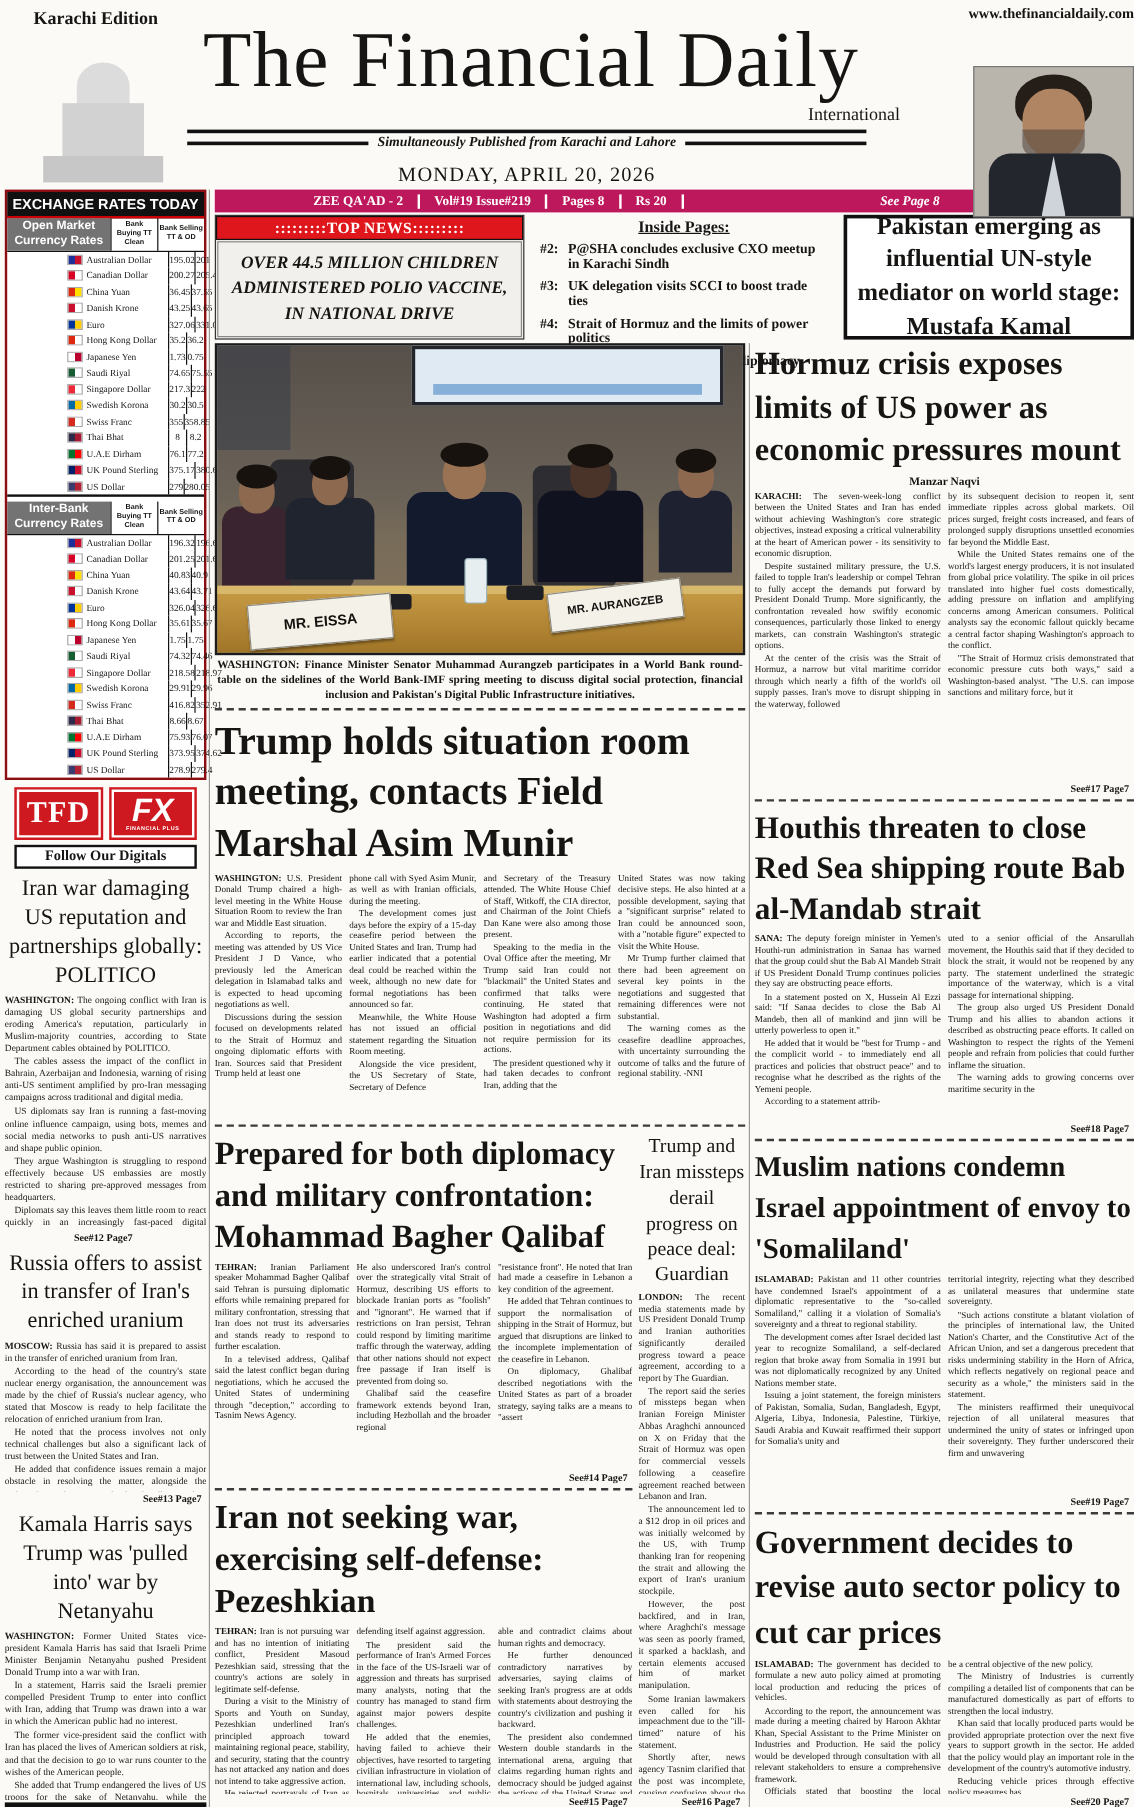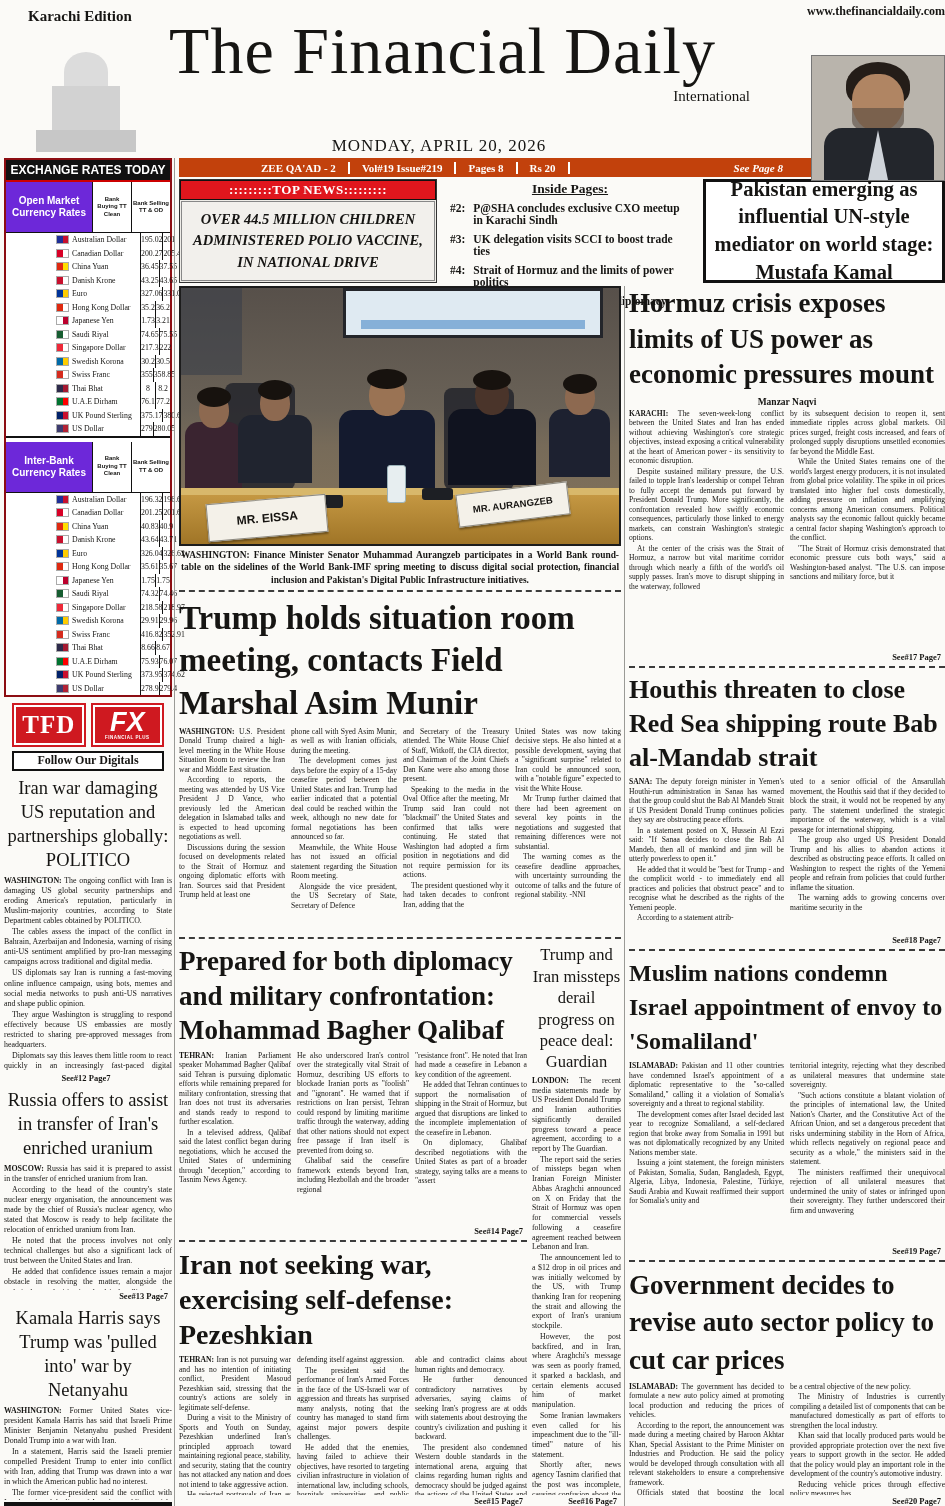--- a/index.html
+++ b/index.html
@@ -27,21 +27,21 @@
   .mk-hair{position:absolute;left:34px;top:6px;width:64px;height:46px;background:#241d18;border-radius:50% 50% 40% 40%;}
   .mk-face{position:absolute;left:40px;top:18px;width:52px;height:58px;background:#b08563;border-radius:45% 45% 50% 50%;}
   .mk-beard{position:absolute;left:40px;top:52px;width:52px;height:26px;background:#574a40;border-radius:0 0 50% 50%;opacity:.6;}
   .mk-suit{position:absolute;left:12px;top:72px;width:110px;height:52px;background:#23262c;border-radius:18px 18px 0 0;}
   .mk-shirt{position:absolute;left:56px;top:74px;width:20px;height:50px;background:#cfd4da;clip-path:polygon(50% 0,100% 100%,0 100%);}
   
   .content{display:flex;align-items:stretch;height:1348px;}
   .sidebar{width:168px;flex:none;padding:0 2px 0 4px;}
   .main{flex:1;border-left:1px solid #9a9a96;padding-left:4px;display:flex;flex-direction:column;min-width:0;}
   
-  .infobar{height:19px;background:#c2410c;color:#fff;display:flex;align-items:center;
+  .infobar{height:19px;background:#be185d;color:#fff;display:flex;align-items:center;
            font-weight:bold;font-size:11px;margin-right:0;}
   .seg{padding:0 12px;}
   .seg-hijri{margin-left:70px;}
   .seg-vol{border-left:2px solid #fff;border-right:2px solid #fff;}
   .seg-pages{border-right:2px solid #fff;}
   .seg-price{border-right:2px solid #fff;}
   .seg-see{margin-left:auto;margin-right:150px;font-style:italic;}
   
   .toprow{display:flex;gap:5px;height:104px;margin:2px 0 3px;}
   .topnews{width:256px;flex:none;border:1px solid #333;background:#efede8;display:flex;flex-direction:column;}
@@ -109,22 +109,22 @@
   .plate-left{left:6%;bottom:3%;width:27%;height:14%;transform:rotate(-5deg);font-size:12px;}
   .plate-right{left:63%;bottom:9%;width:25%;height:12%;transform:rotate(-7deg);font-size:9.5px;}
   .bottle{position:absolute;left:47%;bottom:16%;width:4%;height:14%;background:#e7eef0;border:1px solid #9db4ba;border-radius:3px;}
   .mic{position:absolute;width:7%;height:5%;background:#1d1f24;border-radius:3px;}
   .caption{font-weight:bold;font-size:9.4px;line-height:1.32;text-align:justify;text-align-last:center;margin:3px 2px 0;}
   
   .xbox{border:2px solid #8c0d12;background:#fff;}
   .x-title{background:#111;color:#fff;font-family:"Liberation Sans",sans-serif;font-weight:bold;
            font-size:12px;text-align:center;padding:3px 0;border-bottom:2px solid #c00;}
   .x-head{display:flex;border-bottom:1px solid #111;}
-  .x-head-name{width:84px;flex:none;background:#6d28d9;color:#fff;font-family:"Liberation Sans",sans-serif;
-           font-weight:bold;font-size:10px;line-height:1.2;text-align:center;padding:13px 1px;}
+  .x-head-name{width:84px;flex:none;background:#737373;color:#fff;font-family:"Liberation Sans",sans-serif;
+           font-weight:bold;font-size:10px;line-height:1.2;text-align:center;padding:1px 1px;}
   .x-head-col{flex:1;font-family:"Liberation Sans",sans-serif;font-weight:bold;font-size:6px;line-height:1.25;
            text-align:center;padding:2px 1px;border-left:1px solid #111;display:flex;align-items:center;justify-content:center;}
   .rate-row{display:flex;align-items:center;height:13.5px;}
   .rate-name{width:84px;flex:none;font-size:7.8px;display:flex;align-items:center;gap:3px;padding-left:2px;overflow:hidden;white-space:nowrap;margin-left:48px;}
   .flag{width:11px;height:7px;flex:none;display:inline-block;border:1px solid #aaa;}
   .rate-val{flex:1;font-size:7.8px;text-align:center;border-left:1px solid #111;align-self:stretch;display:flex;align-items:center;justify-content:center;}
   .x-gap{height:4px;border-top:2px solid #111;}
   
   .digitals{margin-top:4px;}
   .logos{display:flex;gap:5px;padding:2px 8px;}
@@ -152,20 +152,26 @@
   <header class="mast">
     <div class="edition">Karachi Edition</div>
     <div class="website">www.thefinancialdaily.com</div>
     <div class="monument">
       <div class="mon-dome"></div>
         <div class="mon-body"></div>
         <div class="mon-base"></div>
     </div>
     <h1 class="paper-title">The Financial Daily</h1>
     <div class="intl">International</div>
+    <div class="rules">
+      <div class="rule"></div>
+      <div class="tagline">
+          <span>Simultaneously Published from Karachi and Lahore</span>
+        </div>
+    </div>
     <div class="dateline-row">MONDAY, APRIL 20, 2026</div>
     <div class="mk-photo">
       <div class="mk-hair"></div>
         <div class="mk-face"></div>
         <div class="mk-beard"></div>
       <div class="mk-suit"></div>
         <div class="mk-shirt"></div>
     </div>
   </header>
 
@@ -206,21 +212,21 @@
               <div class="rate-val">331.05</div>
             </div>
             <div class="rate-row">
               <div class="rate-name"><span class="flag" style="background: linear-gradient(90deg, rgb(222, 41, 16) 50%, rgb(255, 255, 255) 50%);"></span>Hong Kong Dollar</div>
               <div class="rate-val">35.2</div>
               <div class="rate-val">36.2</div>
             </div>
             <div class="rate-row">
               <div class="rate-name"><span class="flag" style="background: linear-gradient(90deg, rgb(255, 255, 255) 50%, rgb(188, 0, 45) 50%);"></span>Japanese Yen</div>
               <div class="rate-val">1.73</div>
-              <div class="rate-val">3.21</div>
+              <div class="rate-val">0.75</div>
             </div>
             <div class="rate-row">
               <div class="rate-name"><span class="flag" style="background: linear-gradient(90deg, rgb(22, 93, 49) 50%, rgb(255, 255, 255) 50%);"></span>Saudi Riyal</div>
               <div class="rate-val">74.65</div>
               <div class="rate-val">75.55</div>
             </div>
             <div class="rate-row">
               <div class="rate-name"><span class="flag" style="background: linear-gradient(90deg, rgb(237, 41, 57) 50%, rgb(255, 255, 255) 50%);"></span>Singapore Dollar</div>
               <div class="rate-val">217.3</div>
               <div class="rate-val">222</div>

